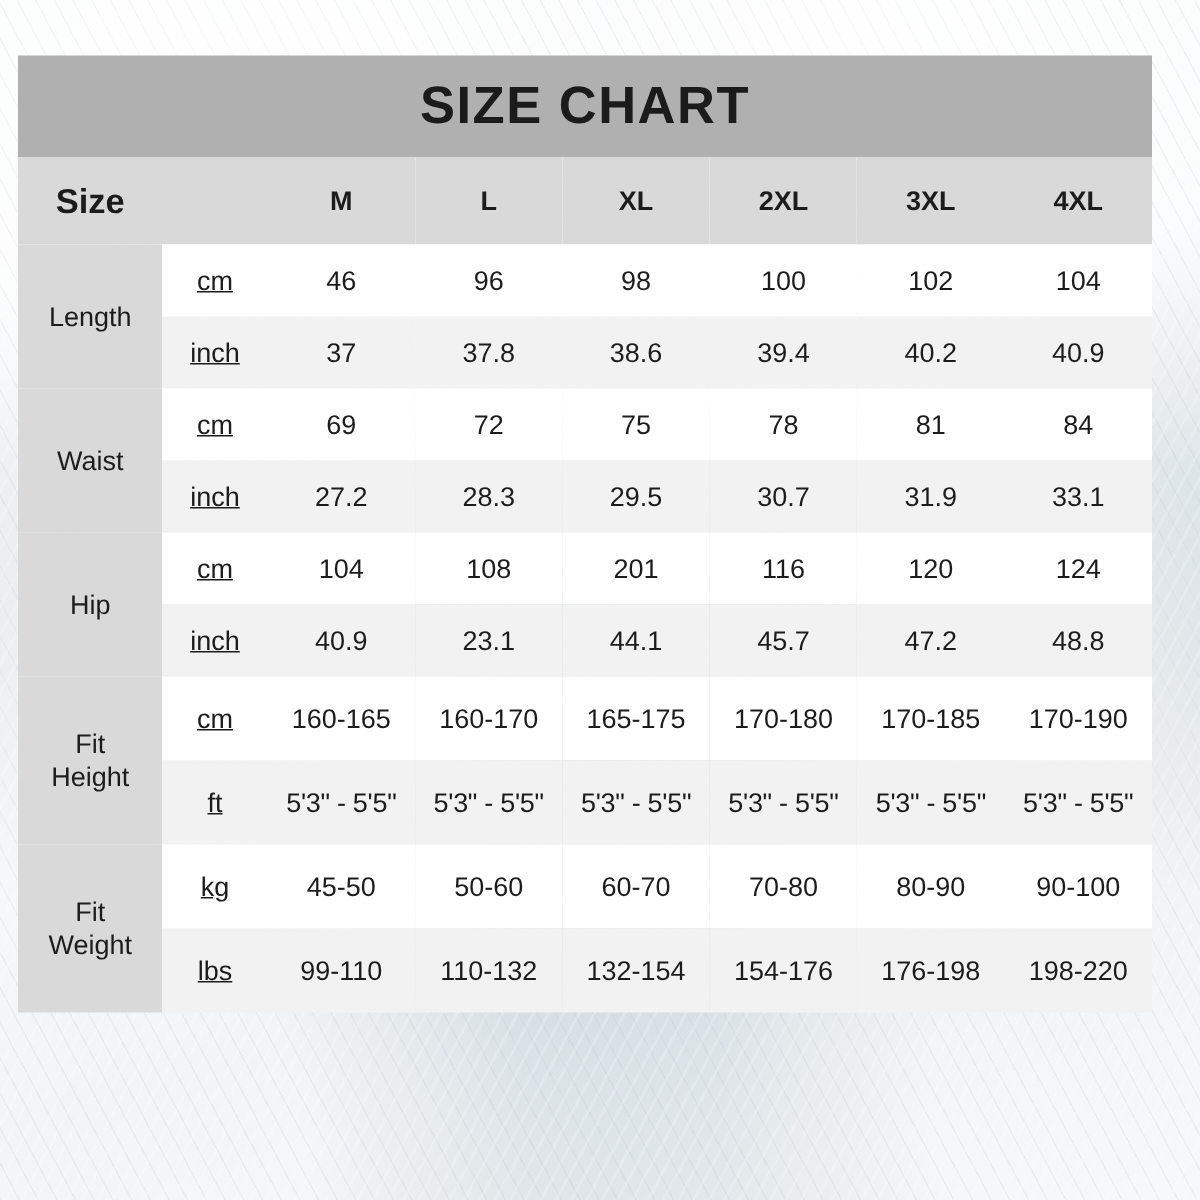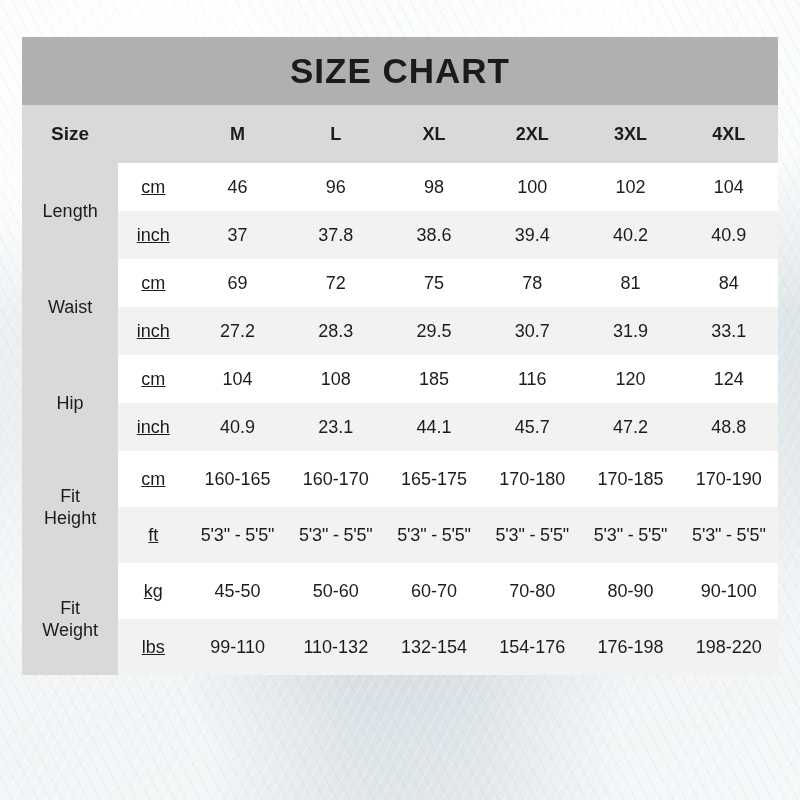--- a/index.html
+++ b/index.html
@@ -43,21 +43,21 @@
     background:
       radial-gradient(ellipse at 20% 14%, rgba(255,255,255,0.55) 0 6%, rgba(255,255,255,0) 24%),
       radial-gradient(ellipse at 72% 10%, rgba(255,255,255,0.45) 0 5%, rgba(255,255,255,0) 22%),
       radial-gradient(ellipse at 12% 62%, rgba(255,255,255,0.35) 0 7%, rgba(255,255,255,0) 26%),
       radial-gradient(ellipse at 88% 56%, rgba(255,255,255,0.35) 0 6%, rgba(255,255,255,0) 24%);
     pointer-events: none;
   }
 
   .chart-wrap {
     position: absolute;
-    left: 22px;
+    left: 12px;
     top: 37px;
     width: 756px;
     height: 730px;
     z-index: 3;
   }
 
   .title-bar {
     height: 68px;
     background: #b0b0b0;
     display: flex;
@@ -89,21 +89,21 @@
   col.c-unit   { width: 70px; }
   col.c-size   { width: 98px; }
 
   .hdr-row th {
     height: 58px;
     background: #d9d9d9;
     font-size: 24px;
     font-weight: bold;
   }
   .hdr-row th.lbl {
-    font-size: 19px;
+    font-size: 23px;
     background: #d9d9d9;
   }
   .hdr-row th.unit-blank {
     background: #d9d9d9;
   }
 
   td.rowlabel {
     background: #d9d9d9;
     font-size: 19px;
     font-weight: normal;
@@ -199,21 +199,21 @@
           <td>30.7</td>
           <td>31.9</td>
           <td>33.1</td>
         </tr>
 
         <tr class="data-row band-a">
           <td class="rowlabel" rowspan="2">Hip</td>
           <td class="unit">cm</td>
           <td>104</td>
           <td>108</td>
-          <td>185</td>
+          <td>201</td>
           <td>116</td>
           <td>120</td>
           <td>124</td>
         </tr>
         <tr class="data-row band-b">
           <td class="unit">inch</td>
           <td>40.9</td>
           <td>23.1</td>
           <td>44.1</td>
           <td>45.7</td>

